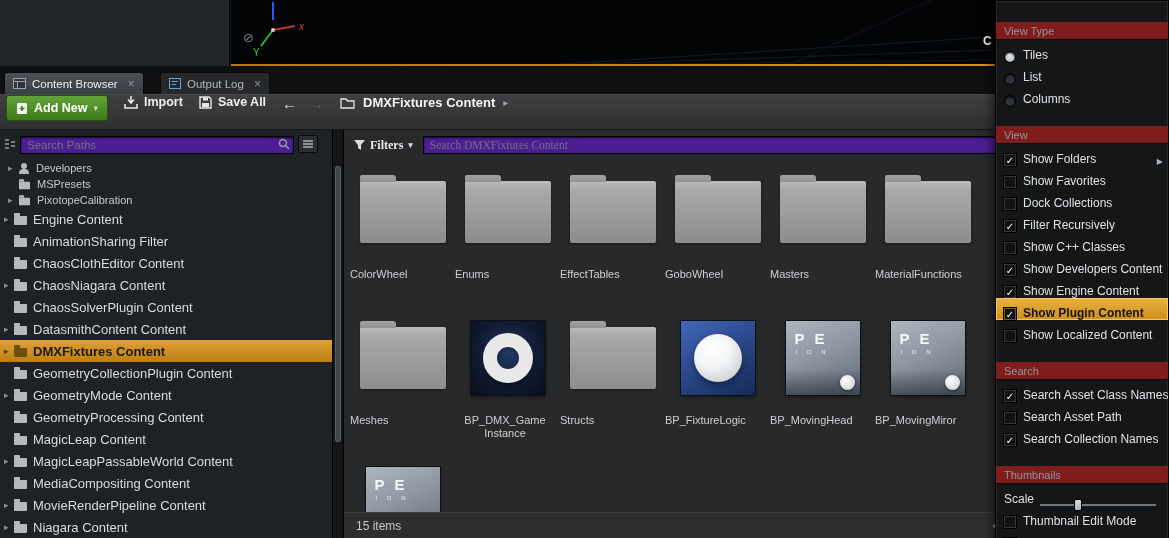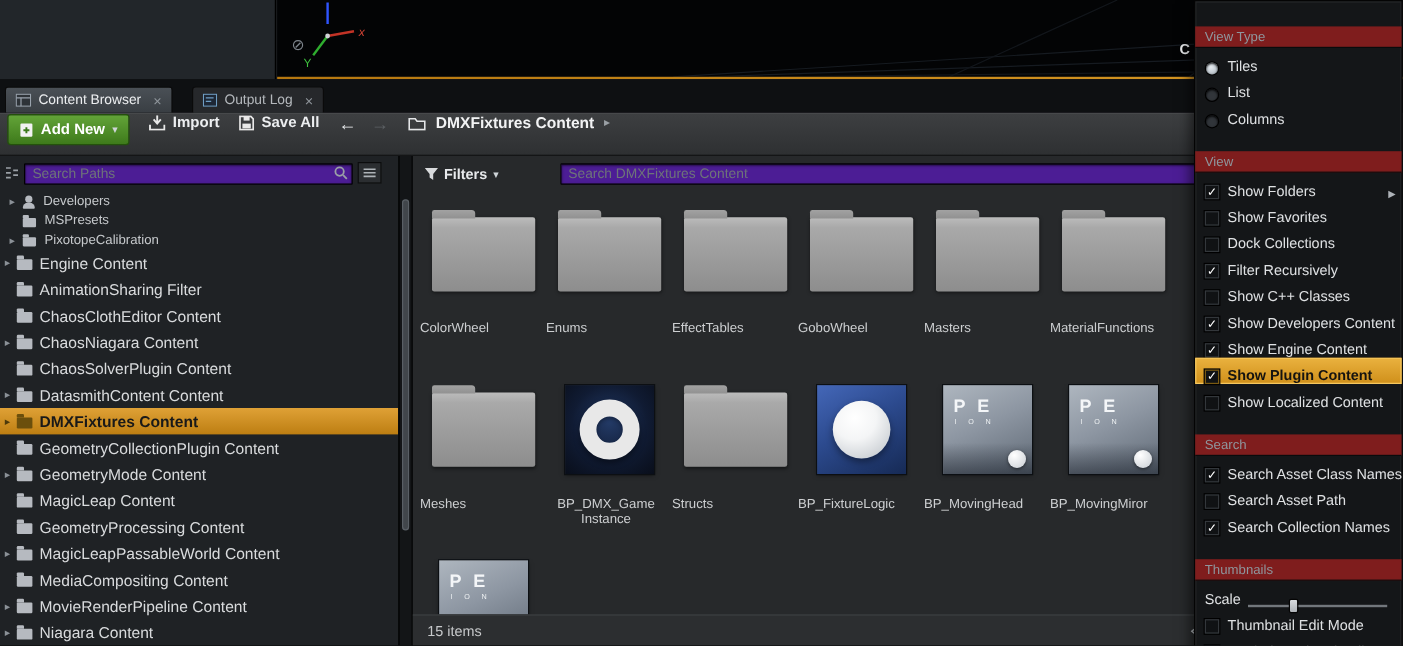--- a/index.html
+++ b/index.html
@@ -55,23 +55,23 @@
   .ico-user{width:12px;height:11px;position:relative;display:inline-block;}
   .ico-user::before{content:"";position:absolute;left:3px;top:0;width:6px;height:6px;border-radius:50%;background:#b6bac0;}
   .ico-user::after{content:"";position:absolute;left:1px;bottom:0;width:10px;height:5px;border-radius:5px 5px 1px 1px;background:#b6bac0;}
   .tree-item.selected{background:linear-gradient(180deg,#dfa136,#bd7e12);color:#191919;font-weight:bold;}
   .selected .tree-arrow{color:#4d3a0b;}
   .selected .ico-folder,.selected .ico-folder::before{background:#6b4f0c;}
   .sb-scroll{position:absolute;left:332px;top:130px;width:12px;height:408px;background:#131517;border-left:1px solid #000;border-right:1px solid #000;box-sizing:border-box;}
   .sb-thumb{position:absolute;left:2px;top:36px;width:6px;height:276px;background:#41464b;border-radius:4px;box-shadow:inset 0 0 0 1px #595f65;}
   
   .content{position:absolute;left:344px;top:130px;width:825px;height:408px;background:#27292b;}
-  .filter-row{position:absolute;left:0;top:4px;width:100%;height:22px;display:flex;align-items:center;gap:10px;padding-left:10px;box-sizing:border-box;}
+  .filter-row{position:absolute;left:0;top:4px;width:100%;height:22px;display:flex;align-items:center;gap:10px;padding-left:10px;box-sizing:border-box;font-family:Liberation Serif, serif;}
   .filters-btn{display:flex;align-items:center;gap:5px;color:#e8eaec;font-size:12px;font-weight:bold;white-space:nowrap;}
-  .content-search{width:618px;flex:none;padding-right:6px;margin-left:41px;}
+  .content-search{width:618px;flex:none;padding-right:6px;}
   .grid{position:absolute;left:6px;top:34px;right:0;bottom:26px;overflow:hidden;}
   .grid-row{display:flex;}
   .tile{width:105px;height:146px;display:flex;flex-direction:column;align-items:flex-start;flex:none;}
   .thumb-wrap{height:96px;display:flex;align-items:center;justify-content:center;width:100%;}
   .folder-shape{width:86px;height:62px;background:linear-gradient(180deg,#bcbcbc 0%,#a9a9a9 14%,#8d8d8d 100%);
                 border-radius:2px;position:relative;box-shadow:0 1px 3px rgba(0,0,0,.45);}
   .folder-shape::before{content:"";position:absolute;top:-6px;left:0;width:36px;height:7px;
                         background:linear-gradient(180deg,#a2a2a2,#919191);border-radius:2px 3px 0 0;}
   .tile-label{margin-top:8px;font-size:11px;line-height:13px;color:#cdcfd1;text-align:center;max-width:100px;}
   .thumb-bp{width:74px;height:74px;position:relative;box-shadow:0 0 0 1px #0c0f13,0 2px 4px rgba(0,0,0,.5);
@@ -274,26 +274,26 @@
           <span class="tree-label">GeometryCollectionPlugin Content</span>
         </div>
         <div class="tree-item">
           <span class="tree-arrow">▸</span>
           <span class="tree-ico ico-folder"></span>
           <span class="tree-label">GeometryMode Content</span>
         </div>
         <div class="tree-item">
           <span class="tree-arrow"></span>
           <span class="tree-ico ico-folder"></span>
+          <span class="tree-label">GeometryProcessing Content</span>
+        </div>
+        <div class="tree-item">
+          <span class="tree-arrow"></span>
+          <span class="tree-ico ico-folder"></span>
           <span class="tree-label">MagicLeap Content</span>
-        </div>
-        <div class="tree-item">
-          <span class="tree-arrow"></span>
-          <span class="tree-ico ico-folder"></span>
-          <span class="tree-label">GeometryProcessing Content</span>
         </div>
         <div class="tree-item">
           <span class="tree-arrow">▸</span>
           <span class="tree-ico ico-folder"></span>
           <span class="tree-label">MagicLeapPassableWorld Content</span>
         </div>
         <div class="tree-item">
           <span class="tree-arrow"></span>
           <span class="tree-ico ico-folder"></span>
           <span class="tree-label">MediaCompositing Content</span>

